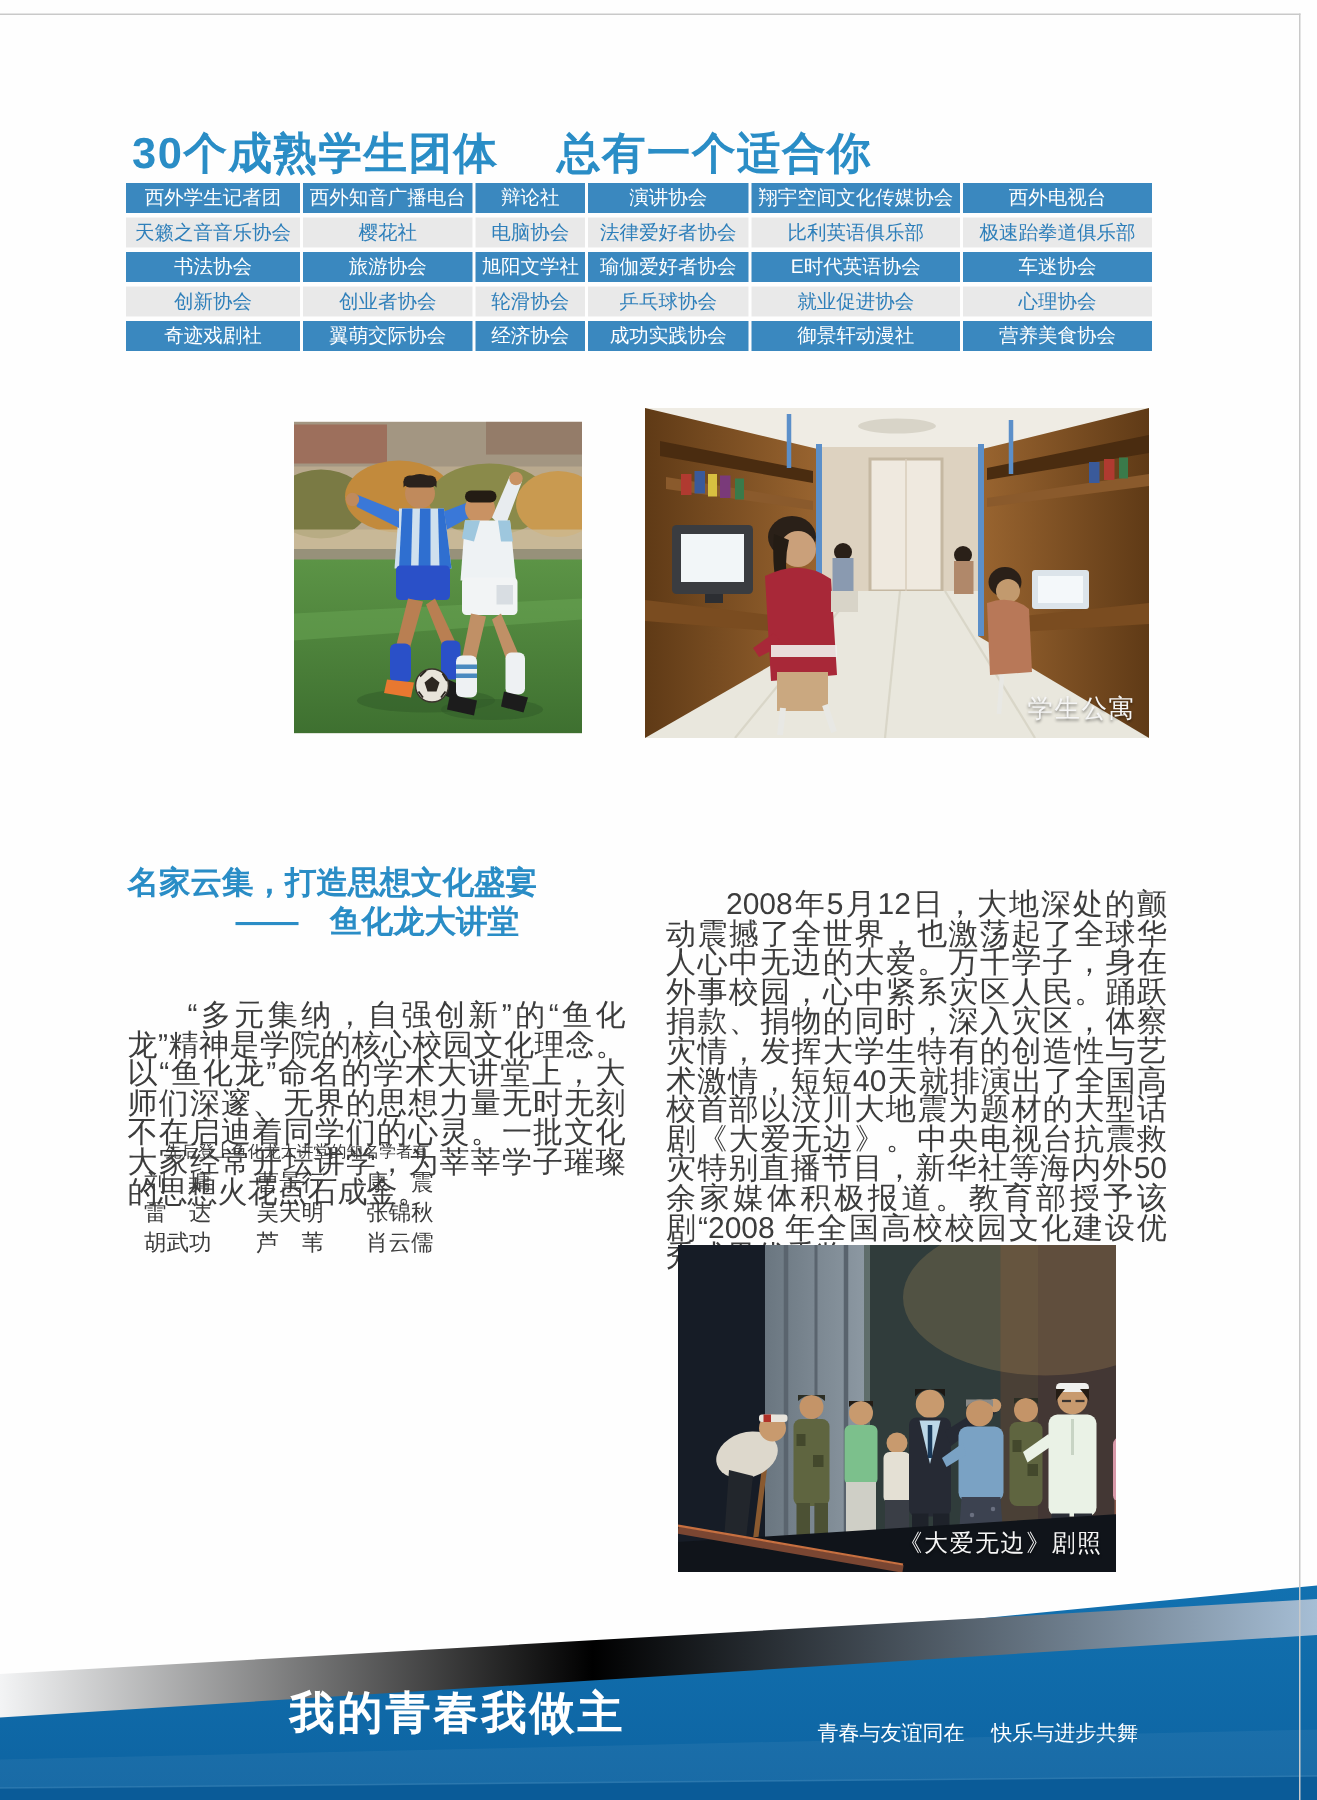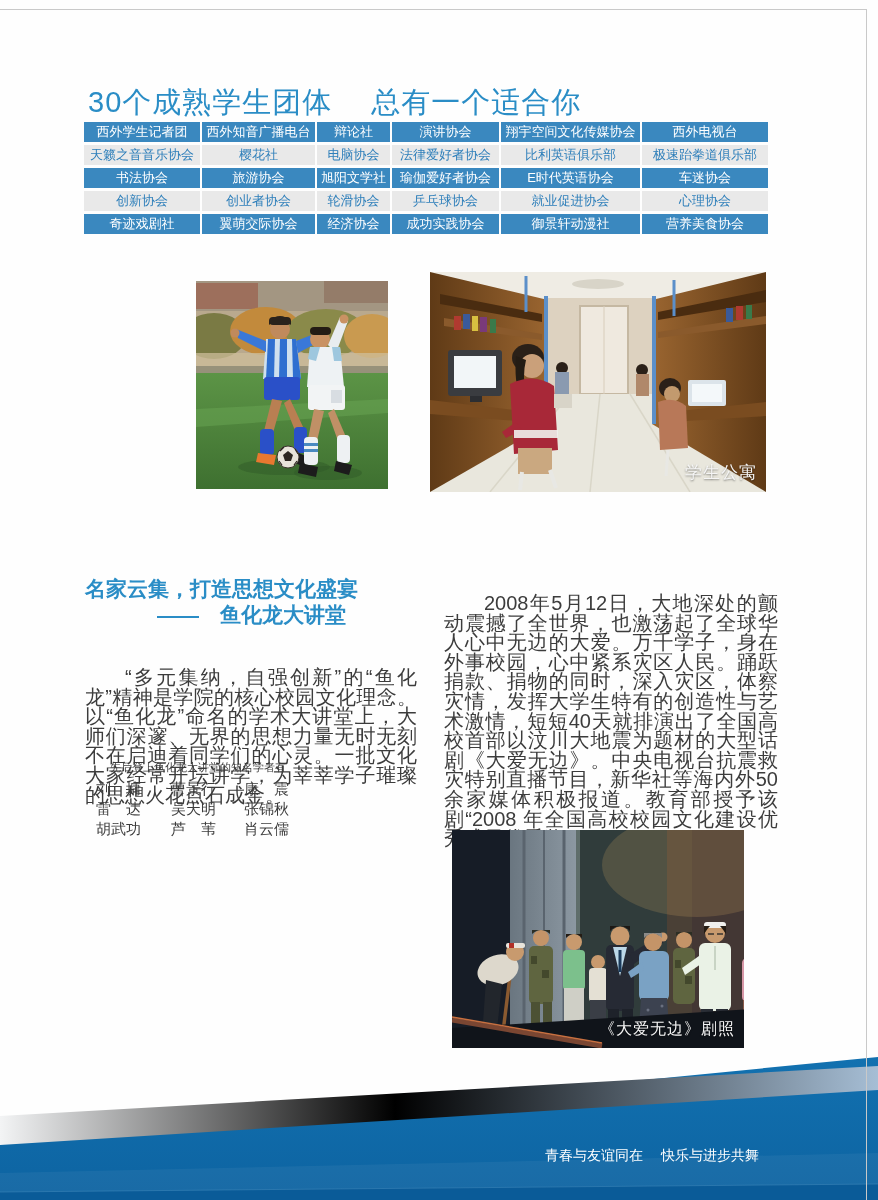--- a/index.html
+++ b/index.html
@@ -6,21 +6,21 @@
   #page{
     position:relative;width:878px;height:1200px;overflow:hidden;
     background:#fefefe;
     font-family:"Liberation Sans","DejaVu Sans",sans-serif;
   }
   .frame-top{position:absolute;left:0;top:9px;width:867px;height:1px;background:#c9c9c9;}
   .frame-right{position:absolute;left:866px;top:9px;width:1px;height:1191px;background:#c9c9c9;z-index:5;}
 
   .page-title{
     position:absolute;left:88px;top:64px;
-    font-size:29px;font-weight:normal;color:#2a8dc6;letter-spacing:1px;white-space:pre;
+    font-size:29px;font-weight:bold;color:#2a8dc6;letter-spacing:1px;white-space:pre;
   }
 
   .clubs{
     position:absolute;left:84px;top:122px;
     display:grid;grid-template-columns:116px 113px 73px 107px 139px 126px;
     column-gap:2px;row-gap:3px;border-radius:20px;
   }
   .club{
     height:20px;line-height:20px;text-align:center;font-size:13px;
     overflow:hidden;white-space:nowrap;
@@ -390,19 +390,20 @@
             <stop offset="1" stop-color="#a6bed5"></stop>
         </linearGradient>
       </defs>
       <polygon points="0,88 878,2 878,145 0,145" fill="url(#fblue)"></polygon>
       <polygon points="0,61 878,11 878,35 0,90" fill="url(#fband)"></polygon>
       <polygon points="0,118 878,98 878,145 0,145" fill="#ffffff" opacity="0.05"></polygon>
       <polygon points="0,137 878,129 878,145 0,145" fill="#0a5b98"></polygon>
       <line x1="0" y1="137" x2="878" y2="129" stroke="#3c85b8" stroke-width="1" opacity="0.6"></line>
     </svg>
   </div>
+  <div class="footer-slogan">我的青春我做主</div>
   <div class="footer-lines">
     <div>青春与友谊同在　 快乐与进步共舞</div>
     
     
   </div>
 
 </div>
 
 </body></html>

